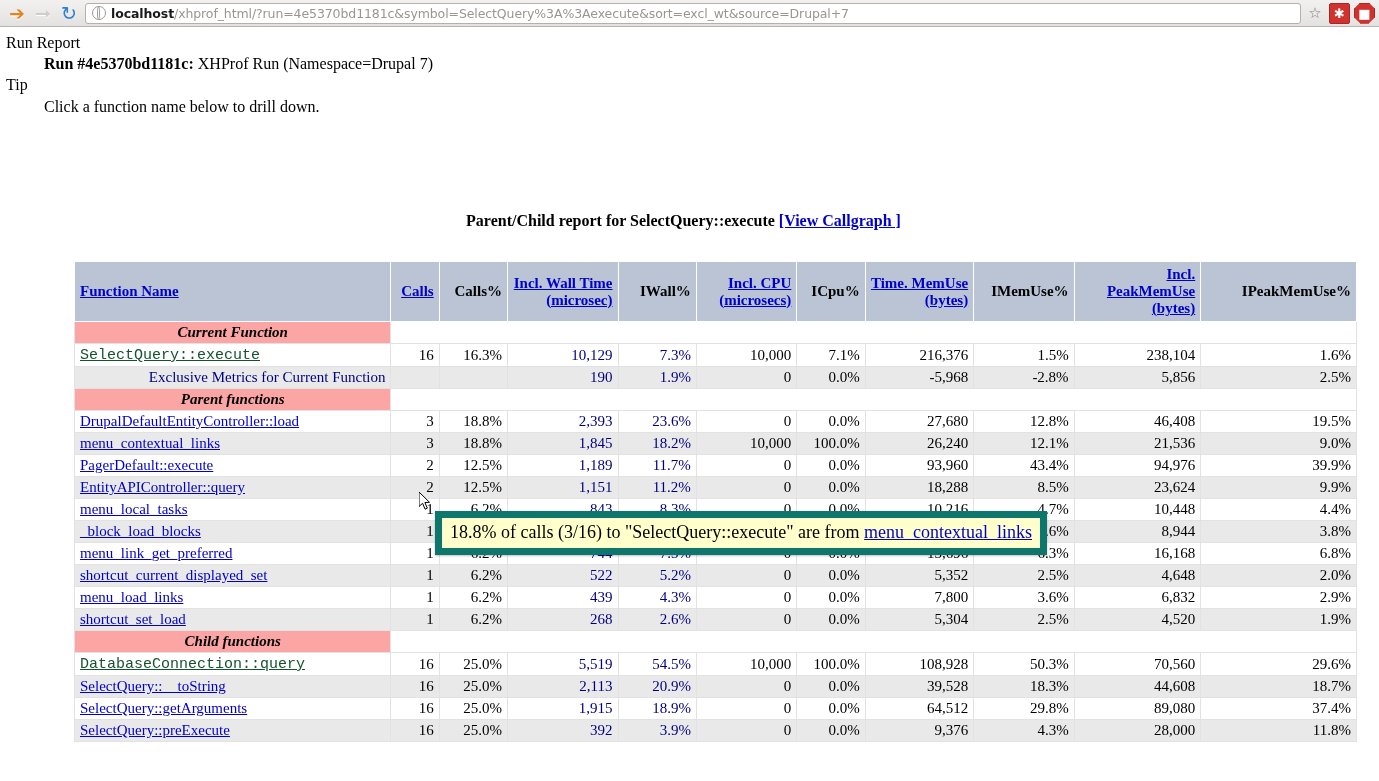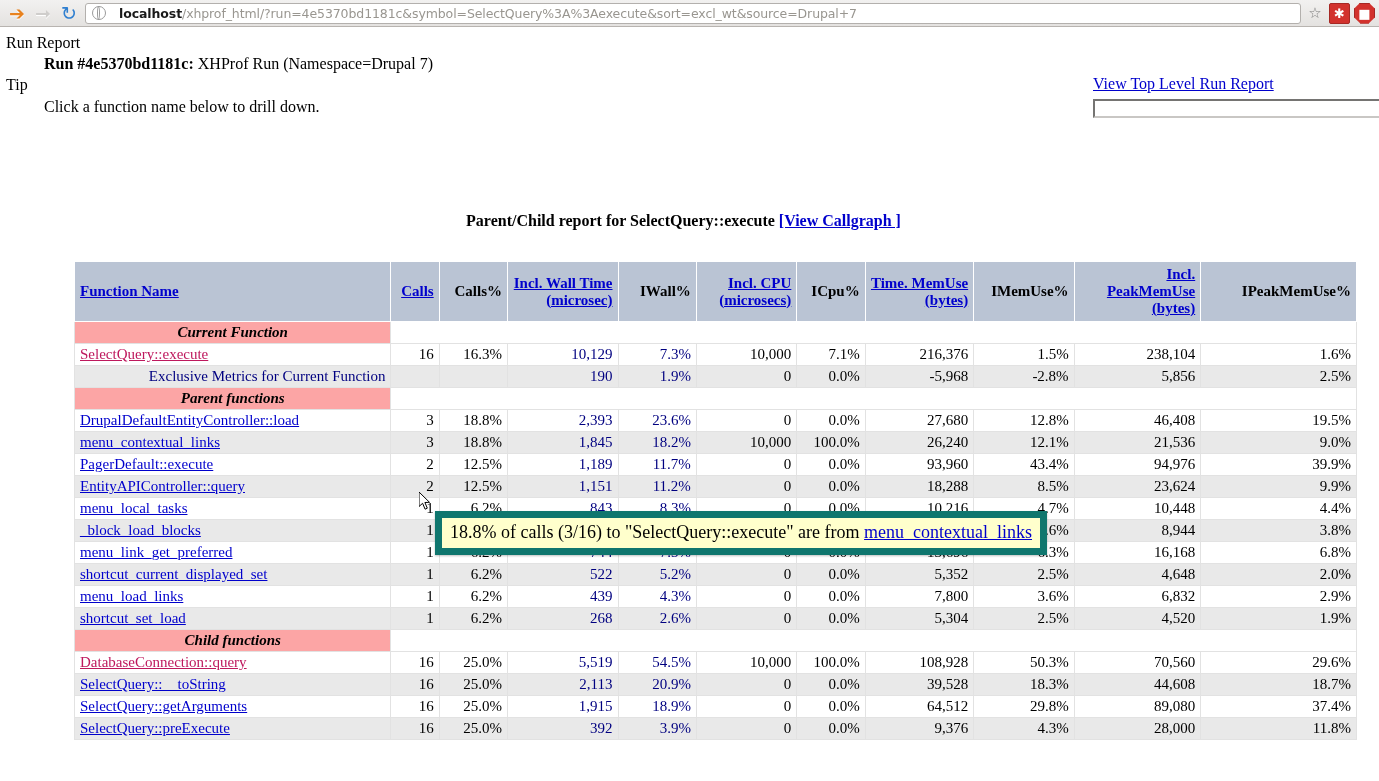--- a/index.html
+++ b/index.html
@@ -41,21 +41,20 @@
     margin: 0 4px 0 3px;
     background: #ffffff;
     border: 1px solid #b3b0ad;
     border-radius: 3px;
     display: flex;
     align-items: center;
     padding: 0 3px;
     box-sizing: border-box;
     overflow: hidden;
     position: relative;
-    gap: 8px;
   }
   #globe-icon {
     width: 14px; height: 14px;
     border: 1.5px solid #9a9a9a;
     border-radius: 50%;
     margin: 0 5px 0 3px;
     flex: 0 0 auto;
     position: relative;
     box-sizing: border-box;
   }
@@ -185,21 +184,21 @@
   tr.row-even td { background: #e9e9e9; }
 
   td.fn { text-align: left; white-space: nowrap; overflow: hidden; }
   td.num { text-align: right; white-space: nowrap; }
   td.numblue { text-align: right; color: #000080; white-space: nowrap; }
 
   td.fn a {
     color: #0000cc;
     text-decoration: underline;
   }
-  td.fn a.visited { color: #be185d; }
+  td.fn a.visited { color: #14532d; font-family: Liberation Mono, monospace; }
 
   tr.section td {
     background: #fca5a5;
     font-style: italic;
     font-weight: bold;
     text-align: center;
     border: 1px solid #ffffff;
   }
   tr.section td.blank { background: #ffffff; border: 1px solid #ffffff; }
 
@@ -272,24 +271,20 @@
 
   <div id="runreport-label">Run Report</div>
 
   <div id="run-line">
     <b>Run #4e5370bd1181c:</b><span> XHProf Run (Namespace=Drupal 7)</span>
   </div>
 
   <div id="tip-label">Tip</div>
   <div id="tip-text">Click a function name below to drill down.</div>
 
-  <div id="toplevel-box">
-    <a id="toplevel-link" href="#">View Top Level Run Report</a>
-    <input id="run-input" type="text" placeholder="" style="">
-  </div>
 
   <div id="report-title">
     <span>Parent/Child report for SelectQuery::execute </span><a href="#">[View Callgraph ]</a>
   </div>
 
   <table id="pc-table">
     <colgroup>
       <col style="width:315px">
       <col style="width:48px">
       <col style="width:68px">

